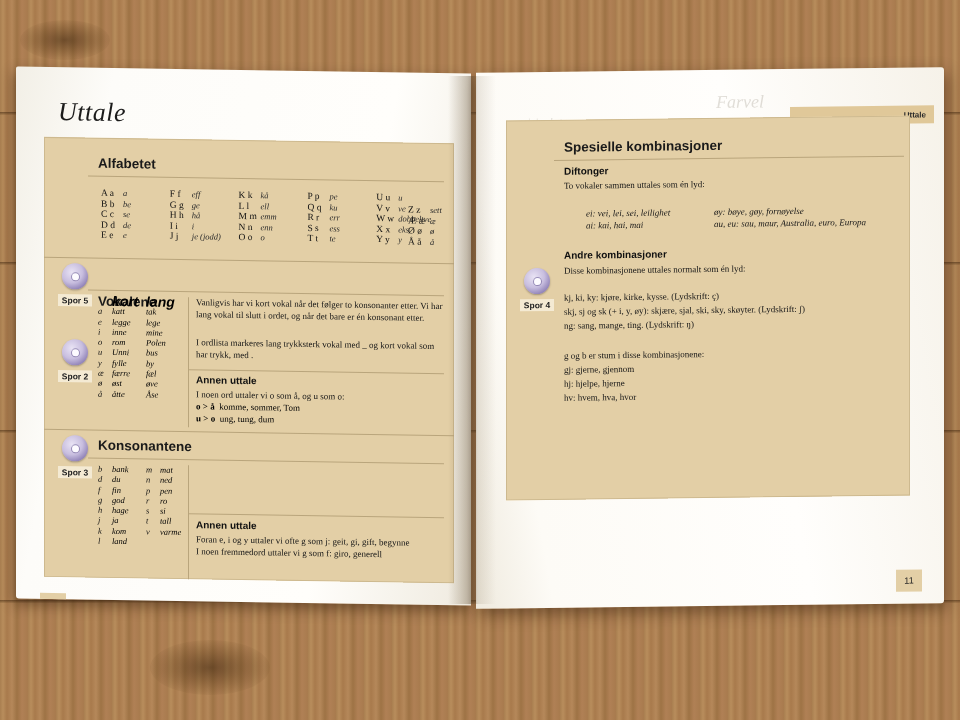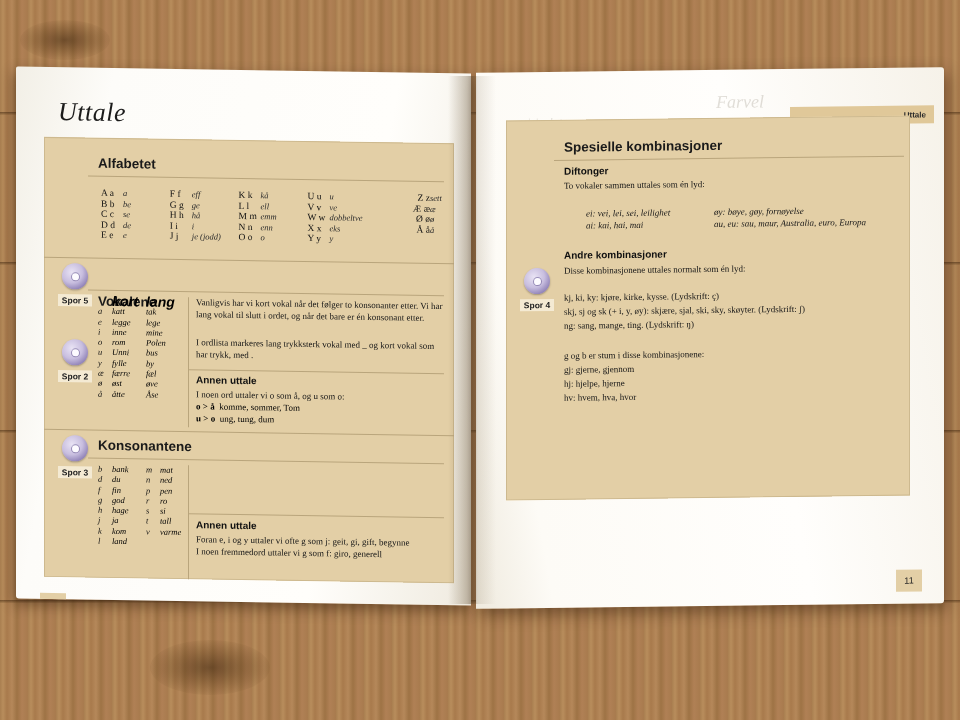--- a/index.html
+++ b/index.html
@@ -293,20 +293,42 @@
             <span class="letters">N n</span>
             <span class="pron">enn</span>
           </div>
         <div class="alpha-row">
             <span class="letters">O o</span>
             <span class="pron">o</span>
           </div>
       </div>
       <div class="alpha-col">
         <div class="alpha-row">
+            <span class="letters">P p</span>
+            <span class="pron">pe</span>
+          </div>
+        <div class="alpha-row">
+            <span class="letters">Q q</span>
+            <span class="pron">ku</span>
+          </div>
+        <div class="alpha-row">
+            <span class="letters">R r</span>
+            <span class="pron">err</span>
+          </div>
+        <div class="alpha-row">
+            <span class="letters">S s</span>
+            <span class="pron">ess</span>
+          </div>
+        <div class="alpha-row">
+            <span class="letters">T t</span>
+            <span class="pron">te</span>
+          </div>
+      </div>
+      <div class="alpha-col">
+        <div class="alpha-row">
             <span class="letters">U u</span>
             <span class="pron">u</span>
           </div>
         <div class="alpha-row">
             <span class="letters">V v</span>
             <span class="pron">ve</span>
           </div>
         <div class="alpha-row">
             <span class="letters">W w</span>
             <span class="pron">dobbeltve</span>
@@ -315,21 +337,21 @@
             <span class="letters">X x</span>
             <span class="pron">eks</span>
           </div>
         <div class="alpha-row">
             <span class="letters">Y y</span>
             <span class="pron">y</span>
           </div>
       </div>
     </div>
 
-    <div style="position:absolute; left:392px; top:120px; font-size:9px;text-align:right;">
+    <div style="position:absolute; left:392px; top:132px; font-size:9px;">
       <div class="alpha-row">
           <span class="letters">Z z</span>
           <span class="pron">sett</span>
         </div>
       <div class="alpha-row">
           <span class="letters">Æ æ</span>
           <span class="pron">æ</span>
         </div>
       <div class="alpha-row">
           <span class="letters">Ø ø</span>

